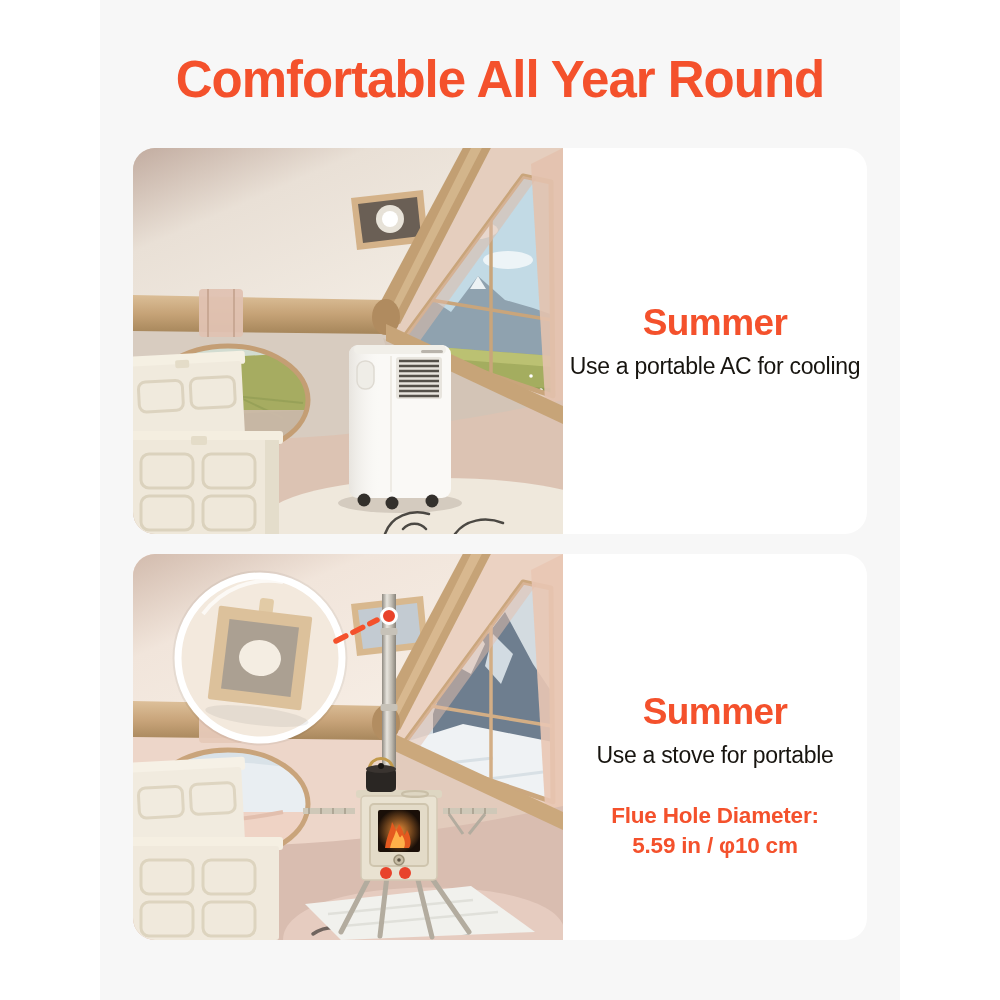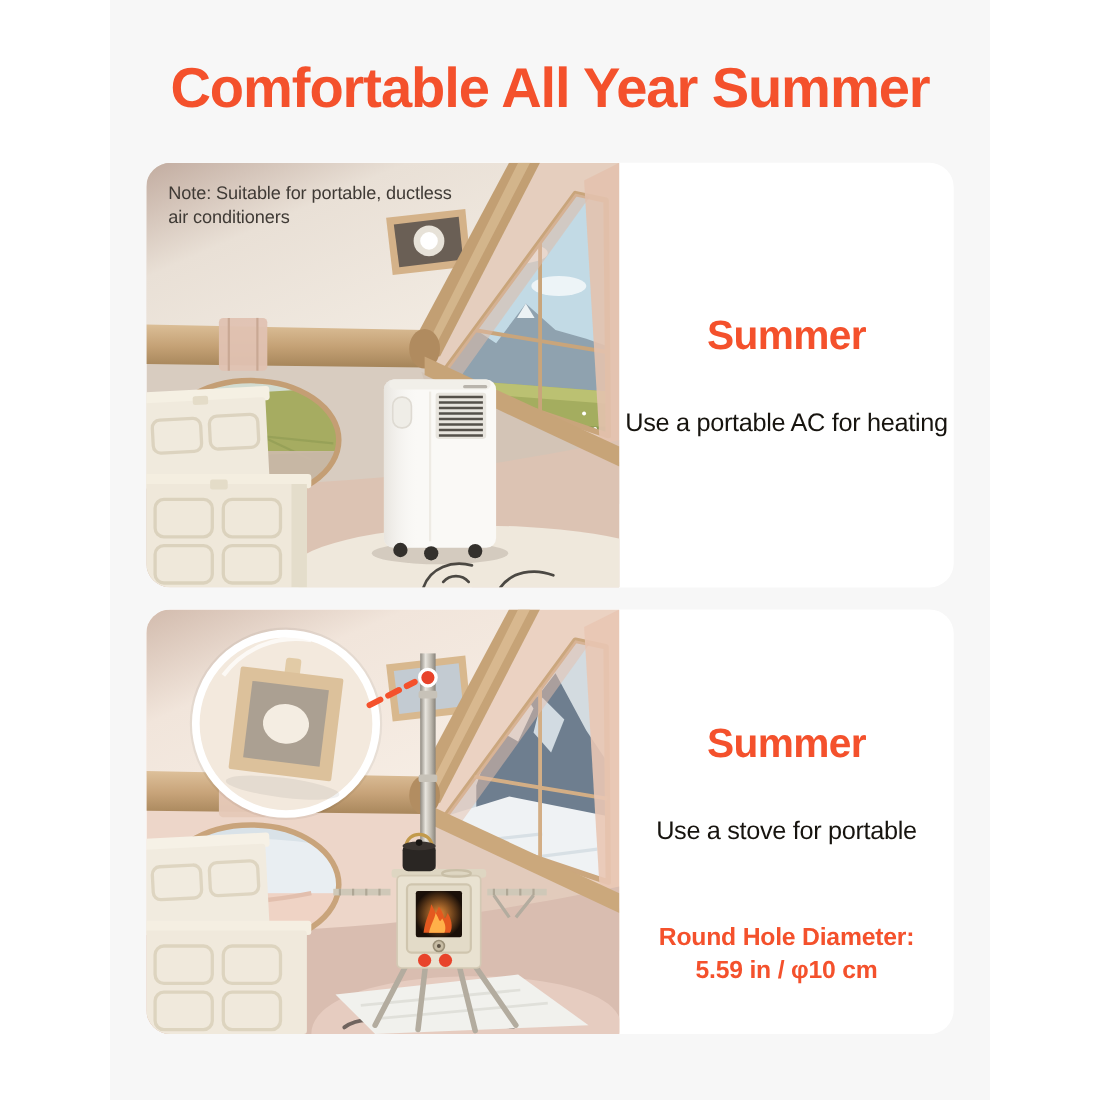--- a/index.html
+++ b/index.html
@@ -31,34 +31,33 @@
   .note{
     position:absolute; left:20px; top:18px; width:292px;
     font-size:16.5px; line-height:1.32; color:#3F3A35;
     white-space:pre-line; letter-spacing:-0.1px;
   }
 
   .caption{
     position:absolute; left:430px; right:0; top:0; bottom:0;
     display:flex; flex-direction:column; align-items:center; justify-content:center;
     text-align:center;
-    gap:36px;
   }
   .caption .heading{ font-size:37px; font-weight:bold; color:var(--accent); letter-spacing:-0.6px; }
   .caption .sub{ font-size:23px; color:#17140F; margin-top:9px; letter-spacing:-0.3px; }
   .card-winter .caption{ padding-top:58px; }
   .spec{ margin-top:32px; font-size:22.5px; font-weight:bold; color:var(--accent); line-height:1.33; letter-spacing:-0.2px; }
 </style>
 </head>
 <body>
 
 <div class="stage">
   <div class="art-column">
 
-    <h1 class="page-title">Comfortable All Year Summer</h1>
+    <h1 class="page-title">Comfortable All Year Round</h1>
 
     <section class="card card-summer">
       <div class="photo">
         <svg viewBox="0 0 430 386" preserveAspectRatio="none">
           <defs>
             <linearGradient id="sCeil" x1="0" y1="0" x2="0.8" y2="0.9">
               <stop offset="0" stop-color="#C2ACA0"></stop>
               <stop offset="0.38" stop-color="#E9E0D6"></stop>
               <stop offset="1" stop-color="#F2EBE2"></stop>
             </linearGradient>
@@ -175,26 +174,24 @@
               <line x1="266" y1="243" x2="306" y2="243"></line>
                 <line x1="266" y1="248" x2="306" y2="248"></line>
             </g>
             <rect x="224" y="213" width="17" height="28" rx="8" fill="#EFEDE7" stroke="#DEDAD2" stroke-width="1.5"></rect>
             <line x1="258" y1="208" x2="258" y2="344" stroke="#EEEBE4" stroke-width="2"></line>
             <circle cx="231" cy="352" r="6.5" fill="#33302C"></circle>
             <circle cx="259" cy="355" r="6.5" fill="#33302C"></circle>
             <circle cx="299" cy="353" r="6.5" fill="#33302C"></circle>
           </g>
         </svg>
-        <div class="note">Note: Suitable for portable, ductless
-air conditioners</div>
       </div>
       <div class="caption">
         <div class="heading">Summer</div>
-        <div class="sub">Use a portable AC for heating</div>
+        <div class="sub">Use a portable AC for cooling</div>
       </div>
     </section>
 
     <section class="card card-winter">
       <div class="photo">
         <svg viewBox="0 0 430 386" preserveAspectRatio="none">
           <defs>
             <linearGradient id="wCeil" x1="0" y1="0" x2="0.8" y2="0.9">
               <stop offset="0" stop-color="#D2BBAD"></stop>
               <stop offset="0.38" stop-color="#F1E5DB"></stop>
@@ -338,20 +335,20 @@
             <path d="M70,60 A82,82 0 0 1 150,28" stroke="#FFFFFF" stroke-width="4" fill="none" opacity="0.7"></path>
           </g>
 
           <line x1="203" y1="87" x2="244" y2="66" stroke="#F4512C" stroke-width="5.5" stroke-dasharray="11 8" stroke-linecap="round"></line>
         </svg>
       </div>
       <div class="caption">
         <div class="heading">Summer</div>
         <div class="sub">Use a stove for portable</div>
         <div class="spec">
-          <div>Round Hole Diameter:</div>
+          <div>Flue Hole Diameter:</div>
           <div>5.59 in / φ10 cm</div>
         </div>
       </div>
     </section>
 
   </div>
 </div>
 
 </body></html>

